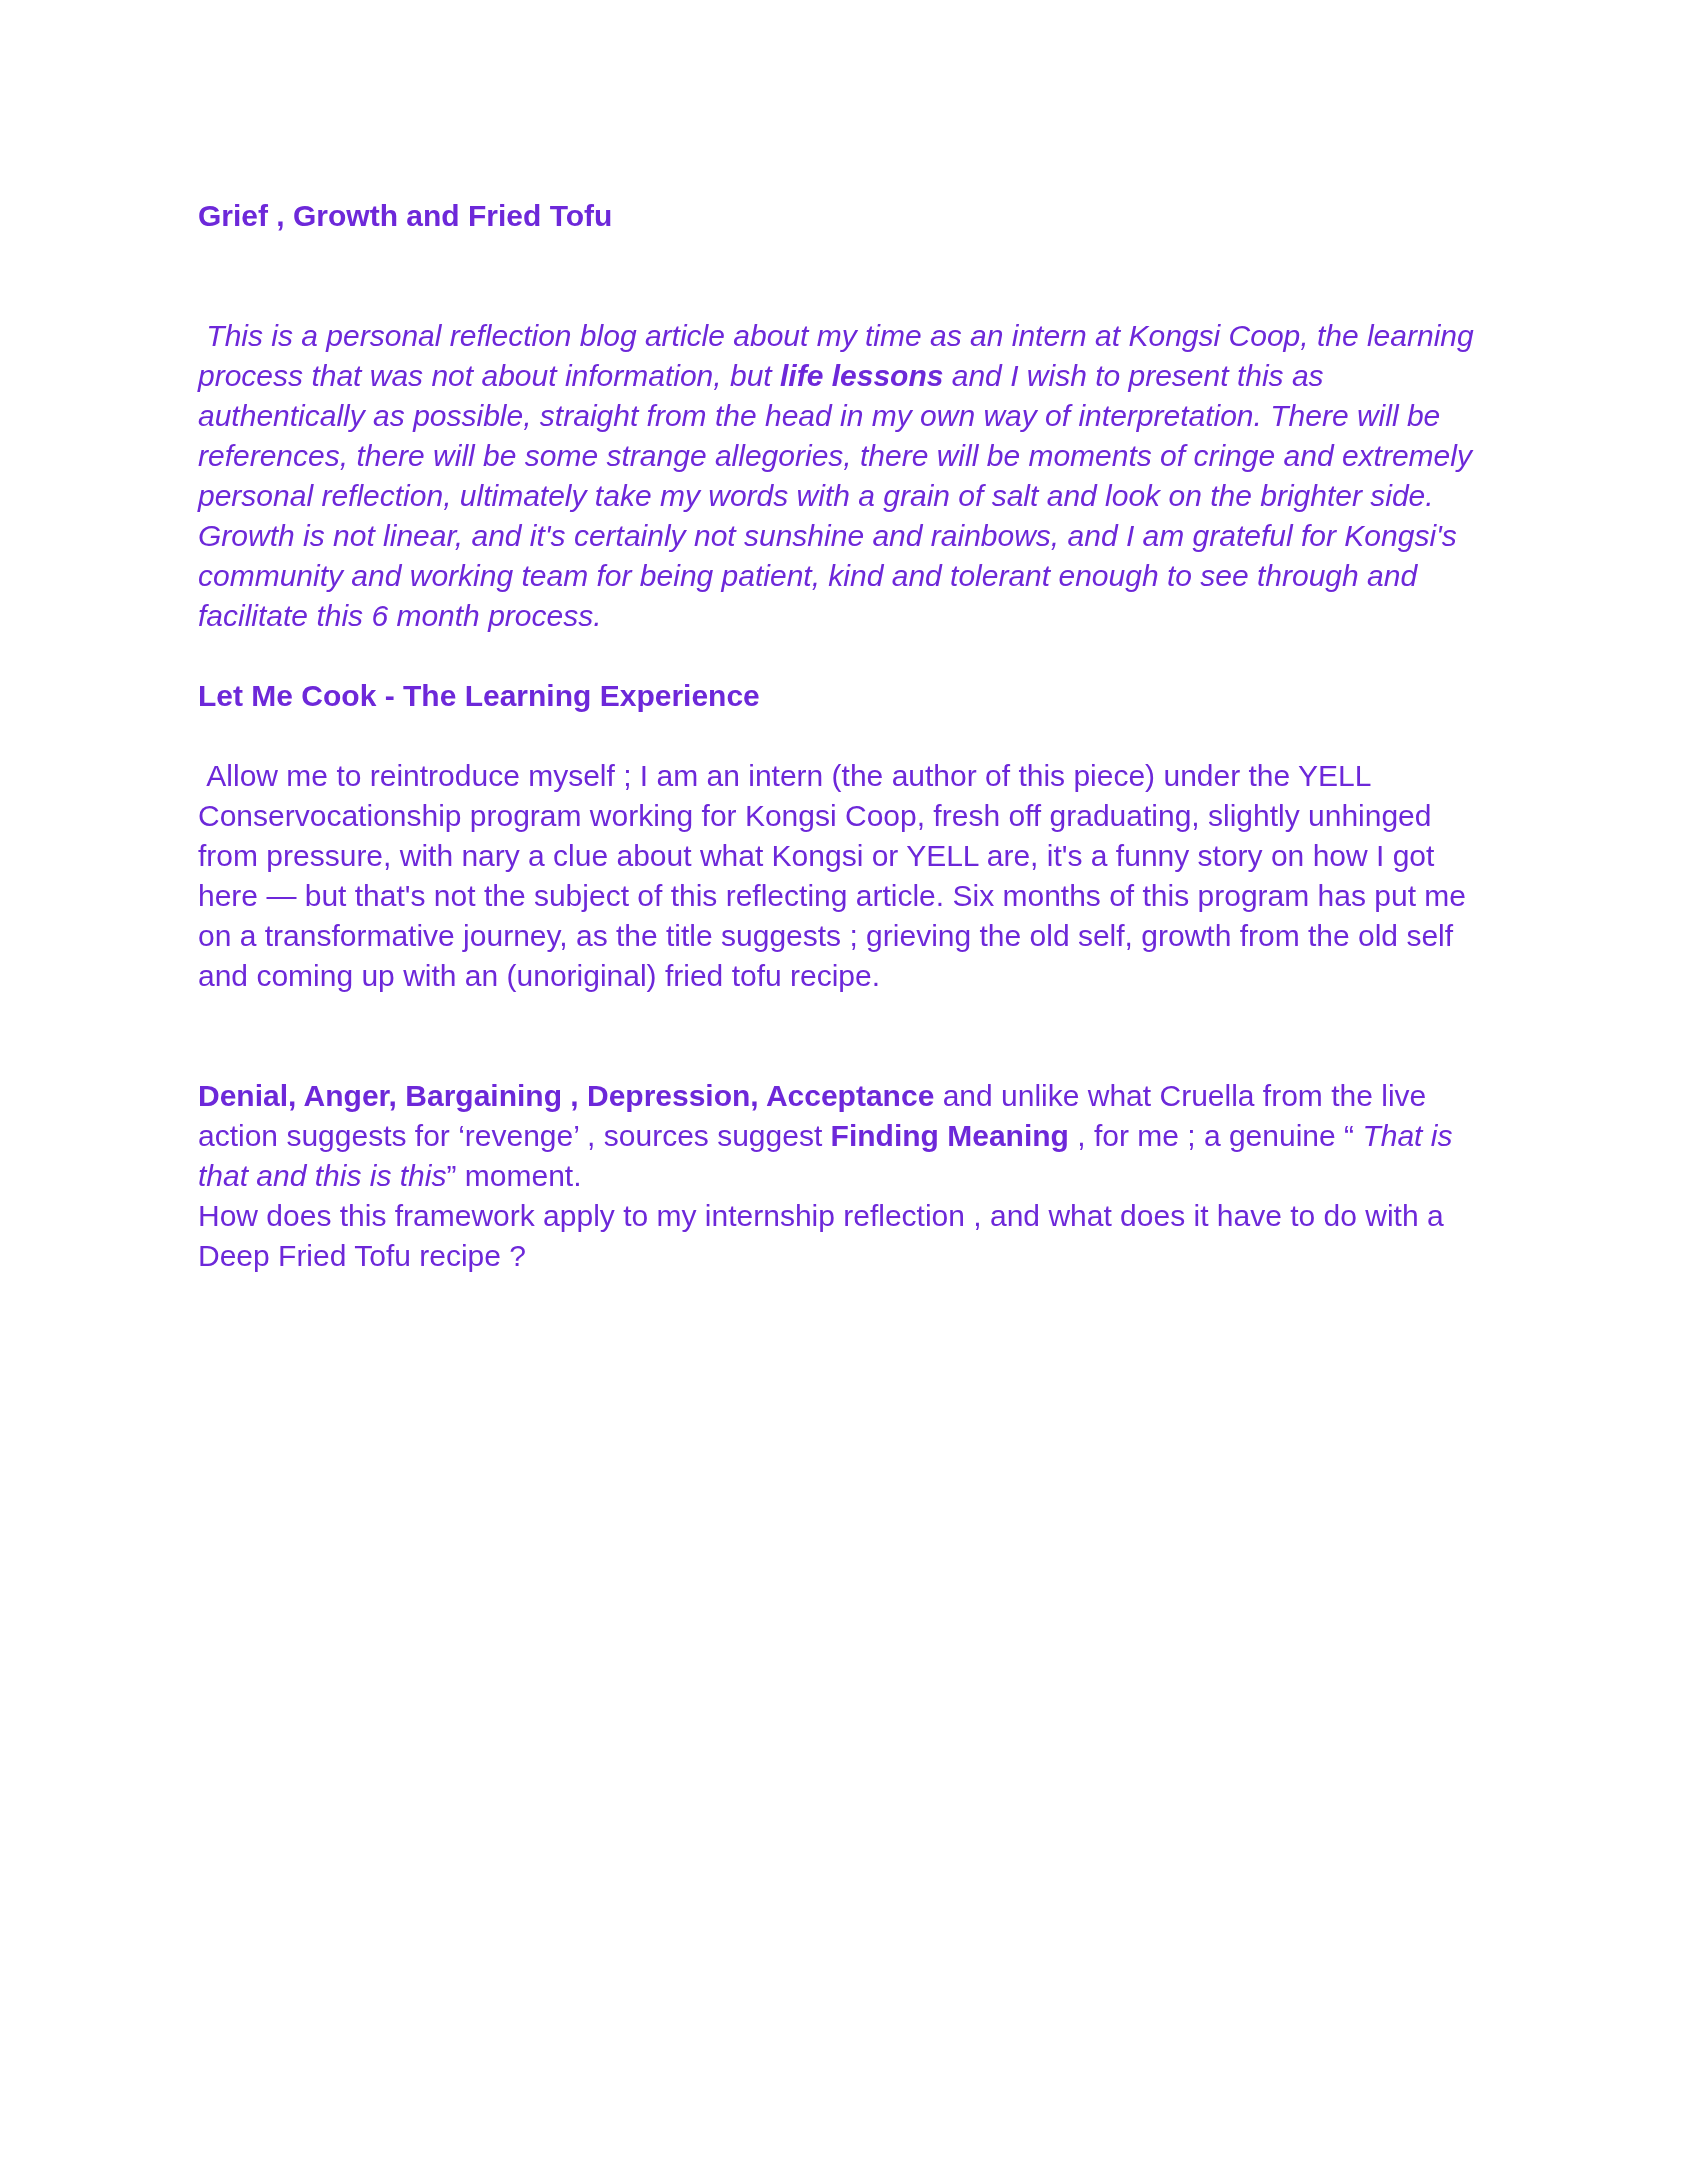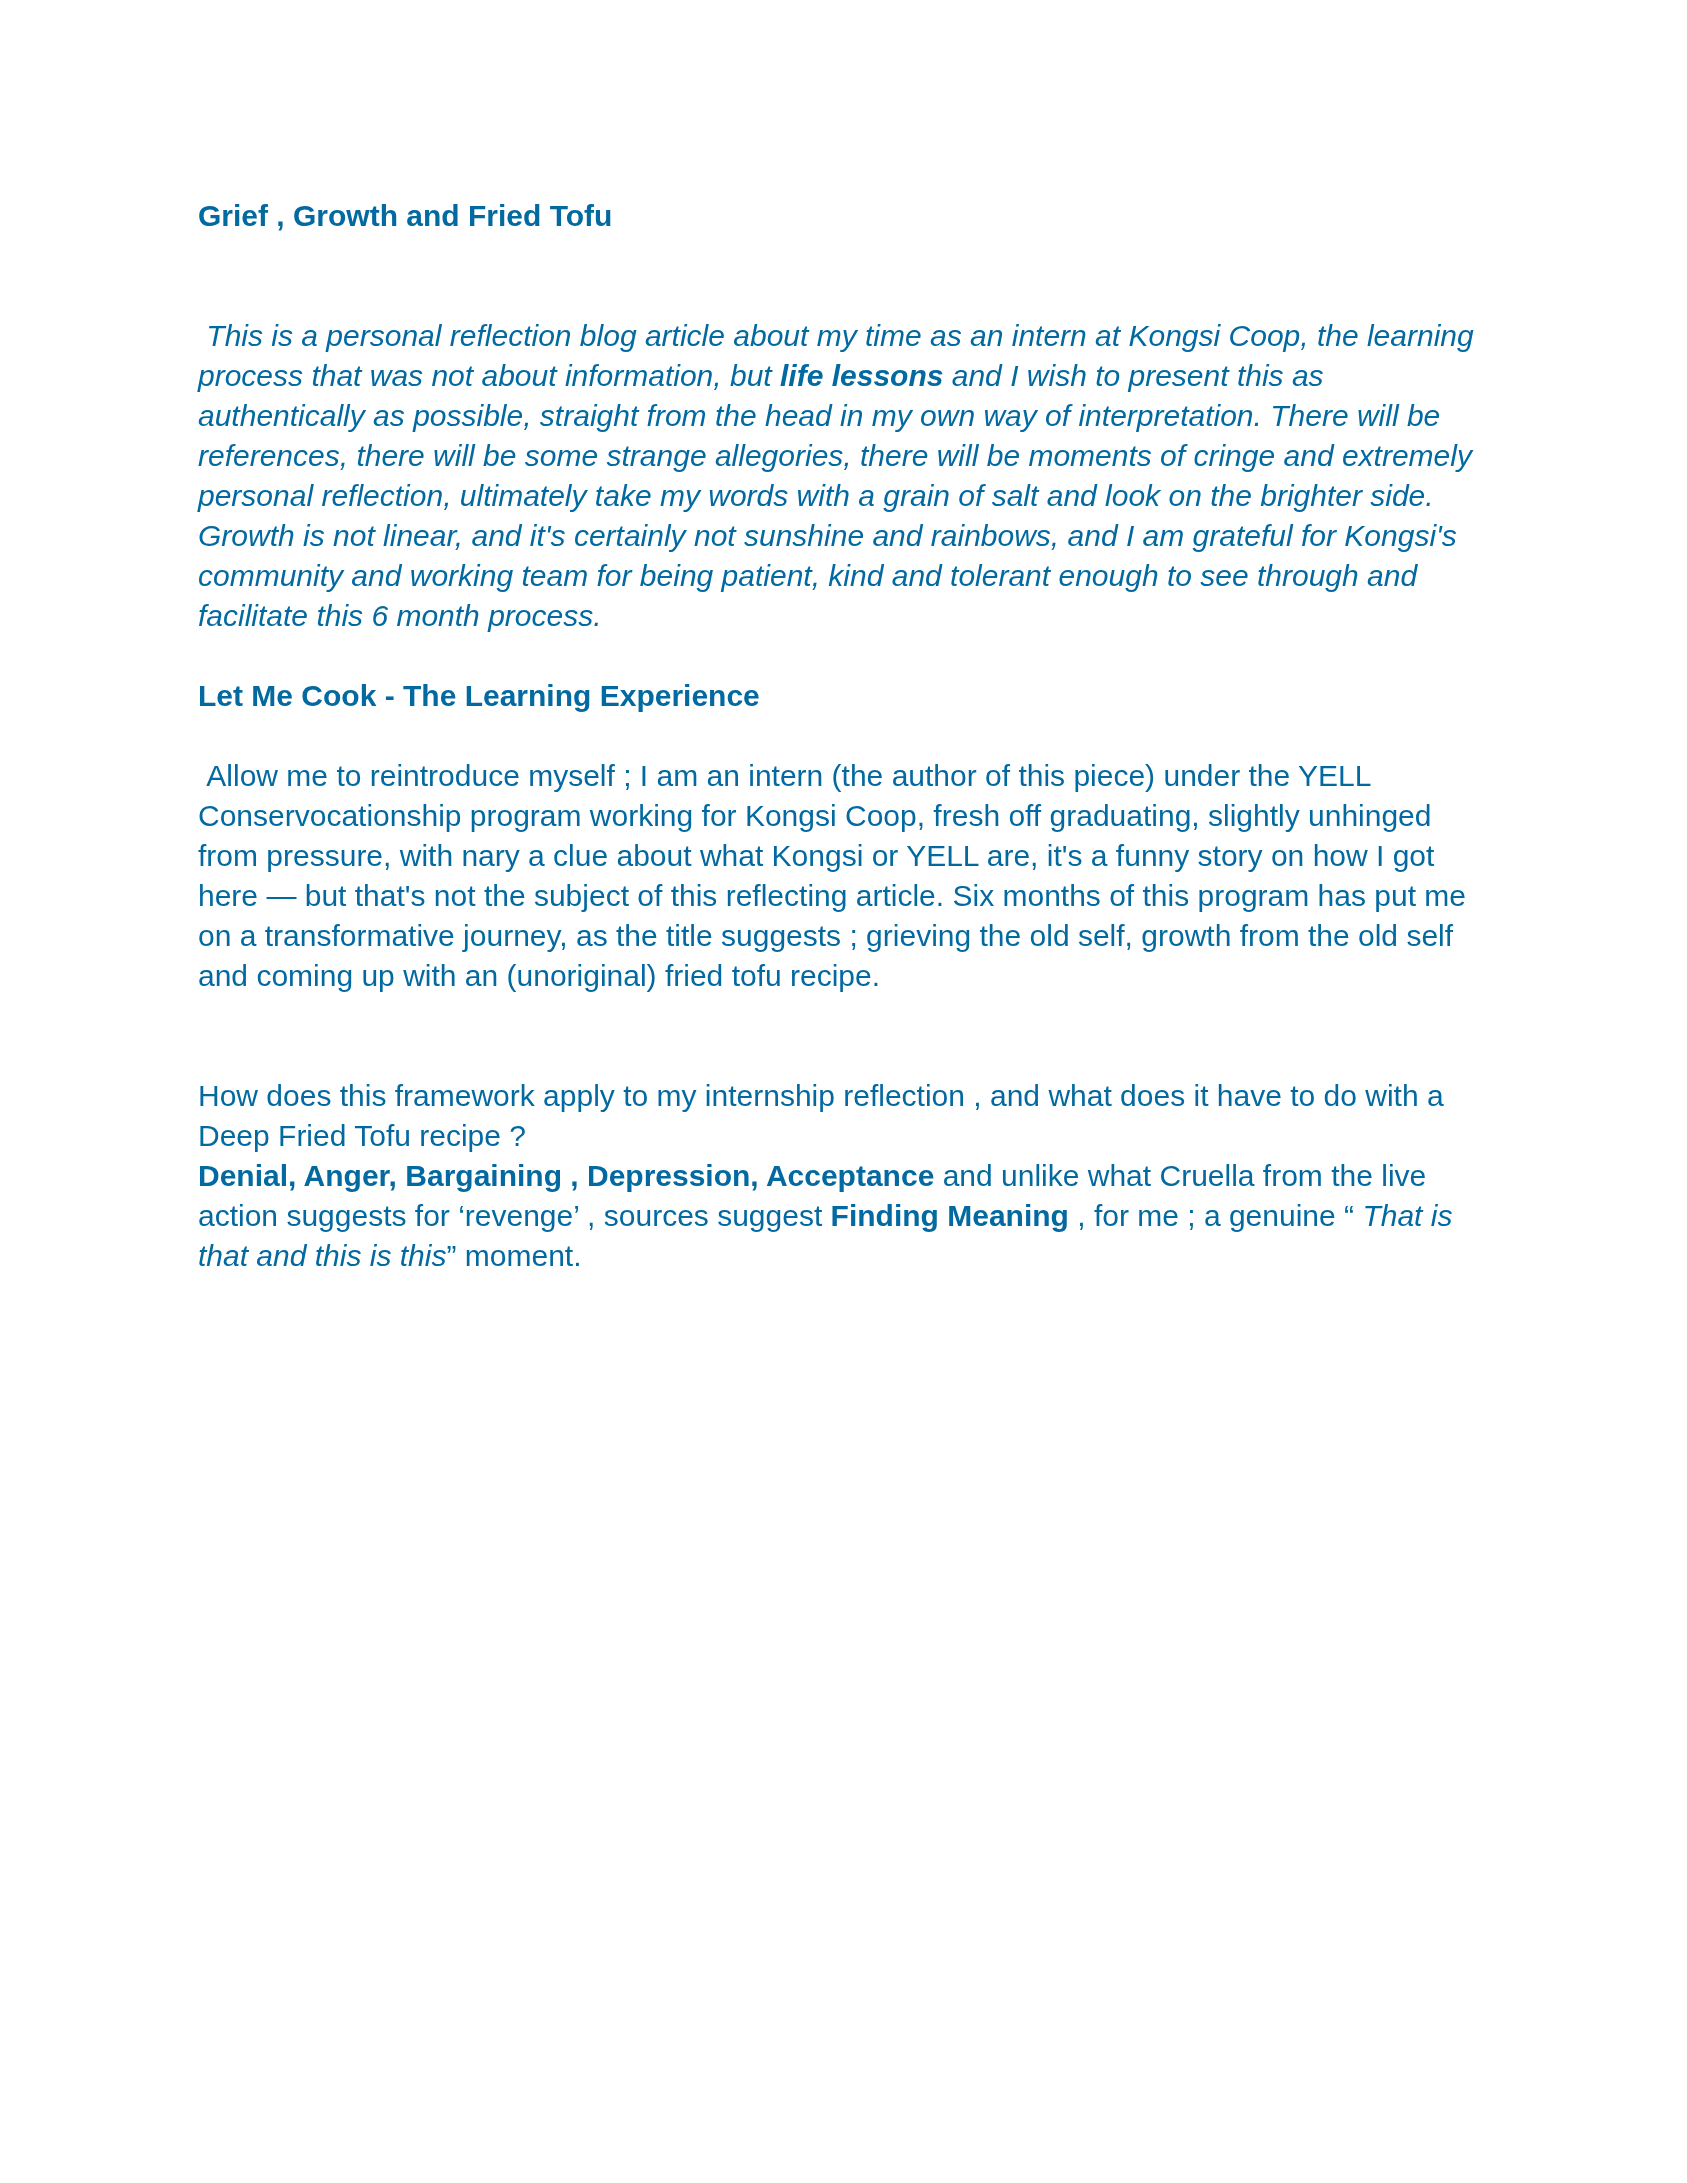--- a/index.html
+++ b/index.html
@@ -5,21 +5,21 @@
     html, body { margin: 0; padding: 0; background: #ffffff; }
     body { width: 1687px; height: 2183px; position: relative; overflow: hidden; }
     .page {
       position: absolute;
       left: 198px;
       top: 196px;
       width: 1297px;
       font-family: "Liberation Sans", sans-serif;
       font-size: 30px;
       line-height: 40px;
-      color: #0369a1;
+      color: #6d28d9;
     }
     .page p { margin: 0; }
     .gap { height: 40px; }
     .heading { font-weight: bold; }
     .italic { font-style: italic; }
     .b { font-weight: bold; margin-top: 36px; }
     .i { font-style: italic; }
   </style>
 </head>
 <body>
@@ -35,18 +35,18 @@
   <div class="gap"></div>
 
   <p class="heading">Let Me Cook - The Learning Experience</p>
   <div class="gap"></div>
 
   <p style="white-space: pre-wrap;"> Allow me to reintroduce myself ; I am an intern (the author of this piece) under the YELL Conservocationship program working for Kongsi Coop, fresh off graduating, slightly unhinged from pressure, with nary a clue about what Kongsi or YELL are, it's a funny story on how I got here — but that's not the subject of this reflecting article. Six months of this program has put me on a transformative journey, as the title suggests ; grieving the old self, growth from the old self and coming up with an (unoriginal) fried tofu recipe.</p>
   <div class="gap"></div>
 
   <div class="gap"></div>
 
+  <p style="white-space: pre-wrap;"><span class="b">Denial, Anger, Bargaining , Depression, Acceptance</span><span> and unlike what Cruella from the live action suggests for ‘revenge’ , sources suggest </span><span class="b">Finding Meaning</span><span> , for me ; a genuine “ </span><span class="i">That is that and this is this</span><span>” moment.</span></p>
+
   <p>How does this framework apply to my internship reflection , and what does it have to do with a Deep Fried Tofu recipe ?</p>
-
-  <p style="white-space: pre-wrap;"><span class="b">Denial, Anger, Bargaining , Depression, Acceptance</span><span> and unlike what Cruella from the live action suggests for ‘revenge’ , sources suggest </span><span class="b">Finding Meaning</span><span> , for me ; a genuine “ </span><span class="i">That is that and this is this</span><span>” moment.</span></p>
 
 </div>
 
 
 </body></html>

